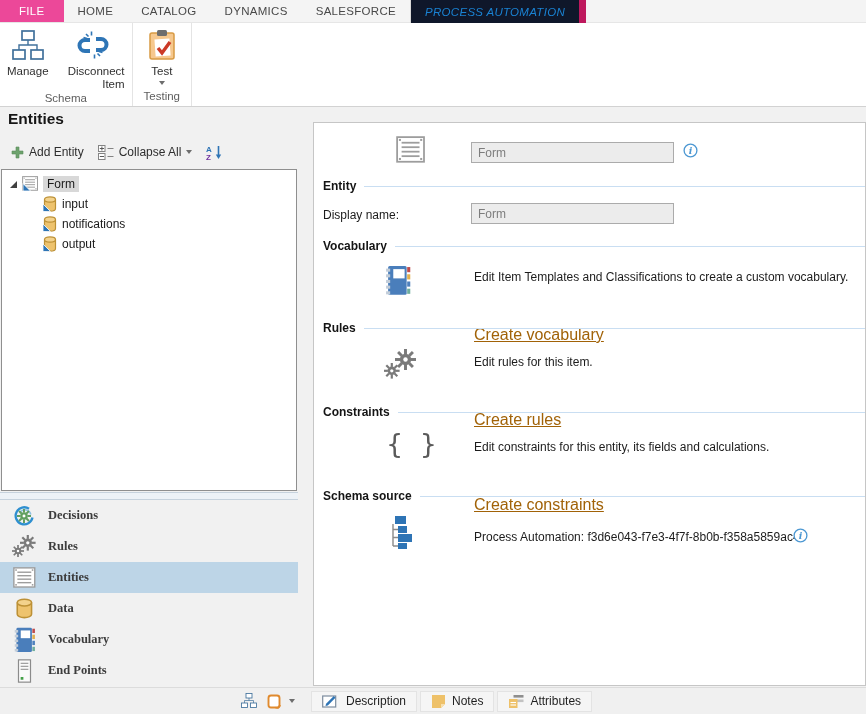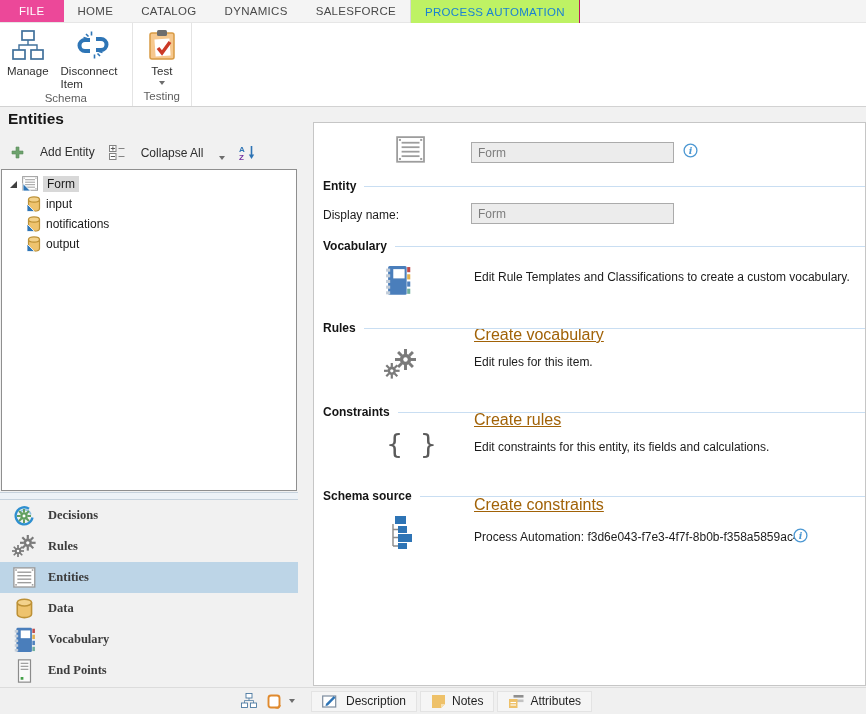--- a/index.html
+++ b/index.html
@@ -5,47 +5,47 @@
   * { margin:0; padding:0; box-sizing:border-box; }
   html,body { background:#e8e8e8; }
   body { font-family:"Liberation Sans","DejaVu Sans",sans-serif; }
   .app { position:relative; width:866px; height:714px; background:#f1f1f1; overflow:hidden; }
 
   
   .tabstrip { position:absolute; top:0; left:0; right:0; height:23px; background:#f4f4f4;
               border-bottom:1px solid #e6e6e6; display:flex; font-size:11.5px; color:#494949; }
   .tab { display:flex; align-items:center; padding:0 14px; letter-spacing:.3px; cursor:default; }
   .tab.file { background:#ec4899; color:#fff; padding:0 19px; }
-  .tab.active { background:#bef264; color:#1a82d2; border-left:1px solid #d9d9d9; border-right:1px solid #be185d;
-                margin-bottom:-1px; }
+  .tab.active { background:#0f172a; color:#1a82d2; border-left:1px solid #d9d9d9; border-right:7px solid #be185d;
+                margin-bottom:-1px;font-style:italic; }
 
   
   .ribbon { position:absolute; top:23px; left:0; right:0; height:84px; background:#fff;
             border-bottom:1px solid #d2d2d2; display:flex; }
   .rgroup { display:flex; flex-direction:column; border-right:1px solid #e4e4e4; padding:0 1px; }
   .rgroup-buttons { flex:1; display:flex; align-items:flex-start; justify-content:center; }
   .rbtn { display:flex; flex-direction:column; align-items:center; padding:4px 6px 0 6px; }
   .rbtn .ricon { height:36px; display:flex; align-items:center; justify-content:center; }
-  .rbtn .rlbl { font-size:11.5px; color:#303030; text-align:left; line-height:1.15; margin-top:2px; }
+  .rbtn .rlbl { font-size:11.5px; color:#303030; text-align:right; line-height:1.15; margin-top:2px; }
   .rbtn.disconnect .rlbl { width:64px; }
   .rgroup-name { text-align:center; font-size:11.5px; color:#5e5e5e; padding:1px 10px 4px; }
   .caret { width:0; height:0; border-left:3.5px solid transparent; border-right:3.5px solid transparent;
            border-top:4px solid #6d6d6d; }
   .rbtn .caret { margin-top:3px; }
 
   
   .left-title { position:absolute; left:8px; top:110px; font-size:15.5px; font-weight:bold; color:#161616; }
   .left-toolbar { position:absolute; left:7px; top:142px; height:20px; display:flex; align-items:center;
                   font-size:12px; color:#2e2e2e; }
-  .tool-btn { display:flex; align-items:flex-end; gap:16px; padding:1px 4px; cursor:default; }
+  .tool-btn { display:flex; align-items:center; gap:5px; padding:1px 4px; cursor:default; }
   .tree-box { position:absolute; left:1px; top:169px; width:296px; height:322px; background:#fff;
               border:1px solid #8f8f8f; padding-top:4px; overflow:hidden; }
   .tree-row { display:flex; align-items:center; height:20px; font-size:12px; color:#1a1a1a; }
   .tree-row.root { padding-left:6px; gap:4px; }
-  .tree-row.child { padding-left:24px; gap:4px; }
+  .tree-row.child { padding-left:40px; gap:4px; }
   .tree-label.selected { background:#d8d8d8; padding:1px 4px; }
   .splitter { position:absolute; left:0; top:492px; width:298px; height:8px; background:#edf2f7;
               border-top:1px solid #c6d2dd; border-bottom:1px solid #c6d2dd; }
 
   .nav { position:absolute; left:0; top:500px; width:298px; }
   .nav-item { height:31px; display:flex; align-items:center; padding-left:8px; cursor:default;font-family:Liberation Serif, serif; }
   .nav-item.selected { background:#bdd5e7; }
   .nav-icon { width:32px; display:flex; justify-content:center; align-items:center; }
   .nav-label { font-size:12.5px; font-weight:bold; color:#3c3c3c; margin-left:8px; }
 
@@ -357,21 +357,21 @@
 
     <div class="sec-head" style="top:116px;">
       <span>Vocabulary</span>
       <span class="line"></span>
     </div>
     <span style="position:absolute; left:70px; top:142px;">
       <svg width="27" height="31" viewBox="0 0 27 31">
           <use href="#sym-book" transform="scale(1.03)"></use>
         </svg>
     </span>
-    <span class="txt" style="left:160px; top:147px;">Edit Rule Templates and Classifications to create a custom vocabulary.</span>
+    <span class="txt" style="left:160px; top:147px;">Edit Item Templates and Classifications to create a custom vocabulary.</span>
     <span class="link" style="left:160px; top:163px;">Create vocabulary</span>
 
     <div class="sec-head" style="top:198px;">
       <span>Rules</span>
       <span class="line"></span>
     </div>
     <span style="position:absolute; left:70px; top:226px;">
       <svg width="33" height="31" viewBox="0 0 33 31">
         <use href="#sym-gear" transform="translate(11,0) scale(1.05)" color="#7a7a7a"></use>
         <use href="#sym-gear" transform="translate(0,14) scale(0.78)" color="#7a7a7a"></use>

